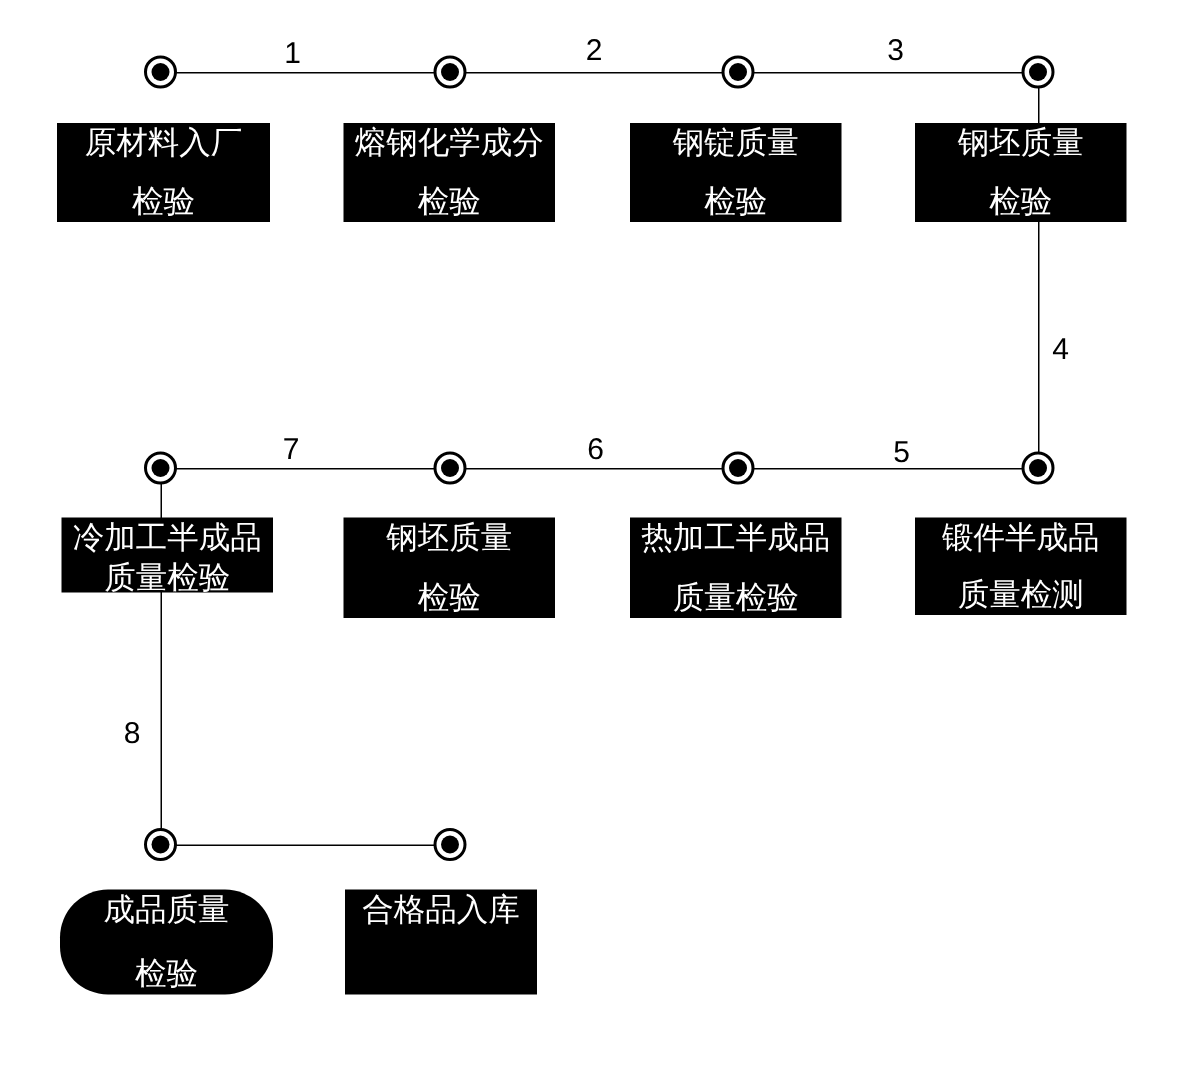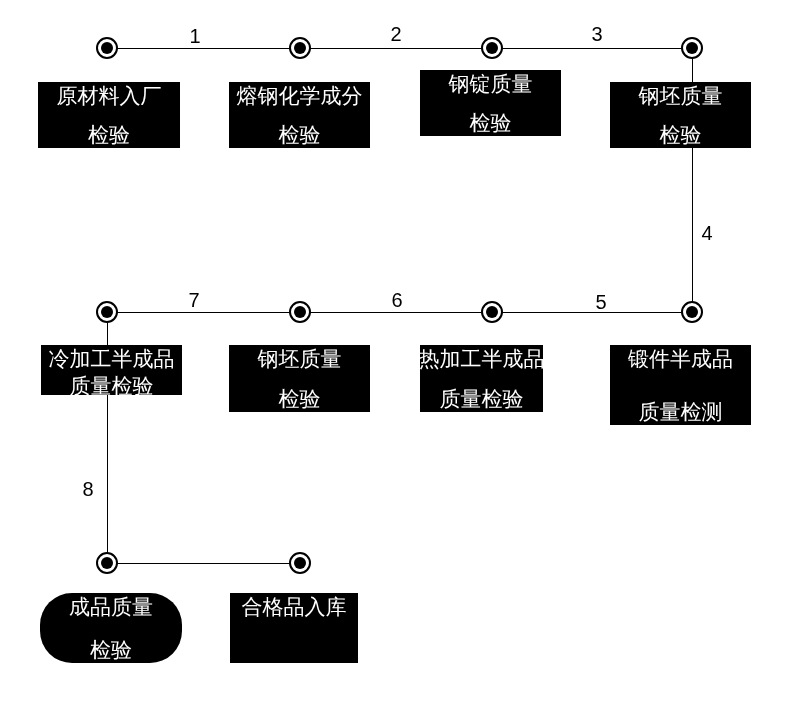--- a/index.html
+++ b/index.html
@@ -72,41 +72,41 @@
     <div class="connector" style="left: 107px; top: 312px; width: 1px; height: 251px;"></div>
     <div class="connector" style="left: 107px; top: 563px; width: 193px; height: 1px;"></div>
     <div class="process-box" style="left: 38px; top: 82px; width: 142px; height: 66px;">
       <span>原材料入厂</span>
       <span>检验</span>
     </div>
     <div class="process-box" style="left: 229px; top: 82px; width: 141px; height: 66px;">
       <span>熔钢化学成分</span>
       <span>检验</span>
     </div>
-    <div class="process-box" style="left: 420px; top: 70px; width: 141px; height: 66px;">
+    <div class="process-box" style="left: 420px; top: 82px; width: 141px; height: 66px;">
       <span>钢锭质量</span>
       <span>检验</span>
     </div>
     <div class="process-box" style="left: 610px; top: 82px; width: 141px; height: 66px;">
       <span>钢坯质量</span>
       <span>检验</span>
     </div>
     <div class="process-box" style="left: 41px; top: 345px; width: 141px; height: 50px;">
       <span>冷加工半成品</span>
       <span>质量检验</span>
     </div>
     <div class="process-box" style="left: 229px; top: 345px; width: 141px; height: 67px;">
       <span>钢坯质量</span>
       <span>检验</span>
     </div>
-    <div class="process-box" style="left: 420px; top: 345px; width: 123px; height: 67px;">
+    <div class="process-box" style="left: 420px; top: 345px; width: 141px; height: 67px;">
       <span>热加工半成品</span>
       <span>质量检验</span>
     </div>
-    <div class="process-box" style="left: 610px; top: 345px; width: 141px; height: 80px;">
+    <div class="process-box" style="left: 610px; top: 345px; width: 141px; height: 65px;">
       <span>锻件半成品</span>
       <span>质量检测</span>
     </div>
     <div class="process-box" style="left: 40px; top: 593px; width: 142px; height: 70px; border-radius: 32px;">
       <span>成品质量</span>
       <span>检验</span>
     </div>
     <div class="process-box" style="left: 230px; top: 593px; width: 128px; height: 70px;">
       <span>合格品入库</span>
     </div>

